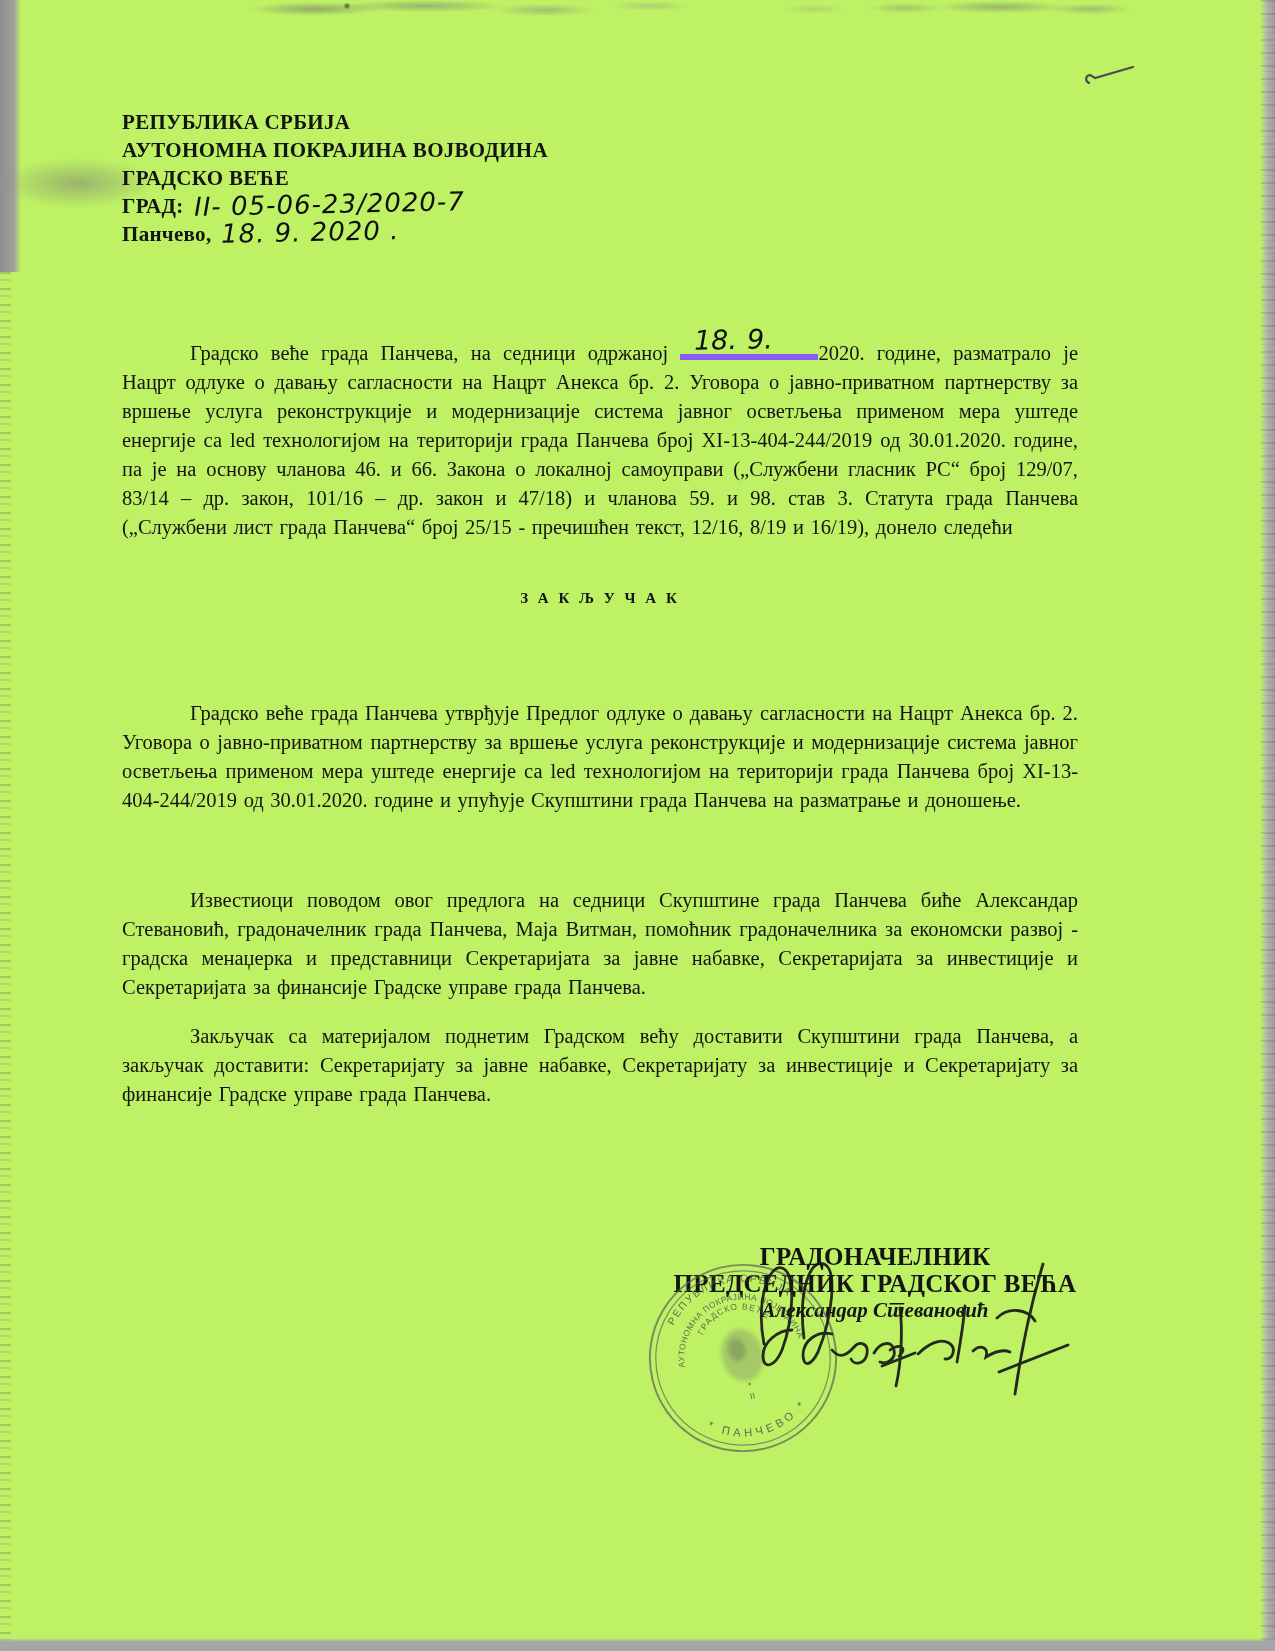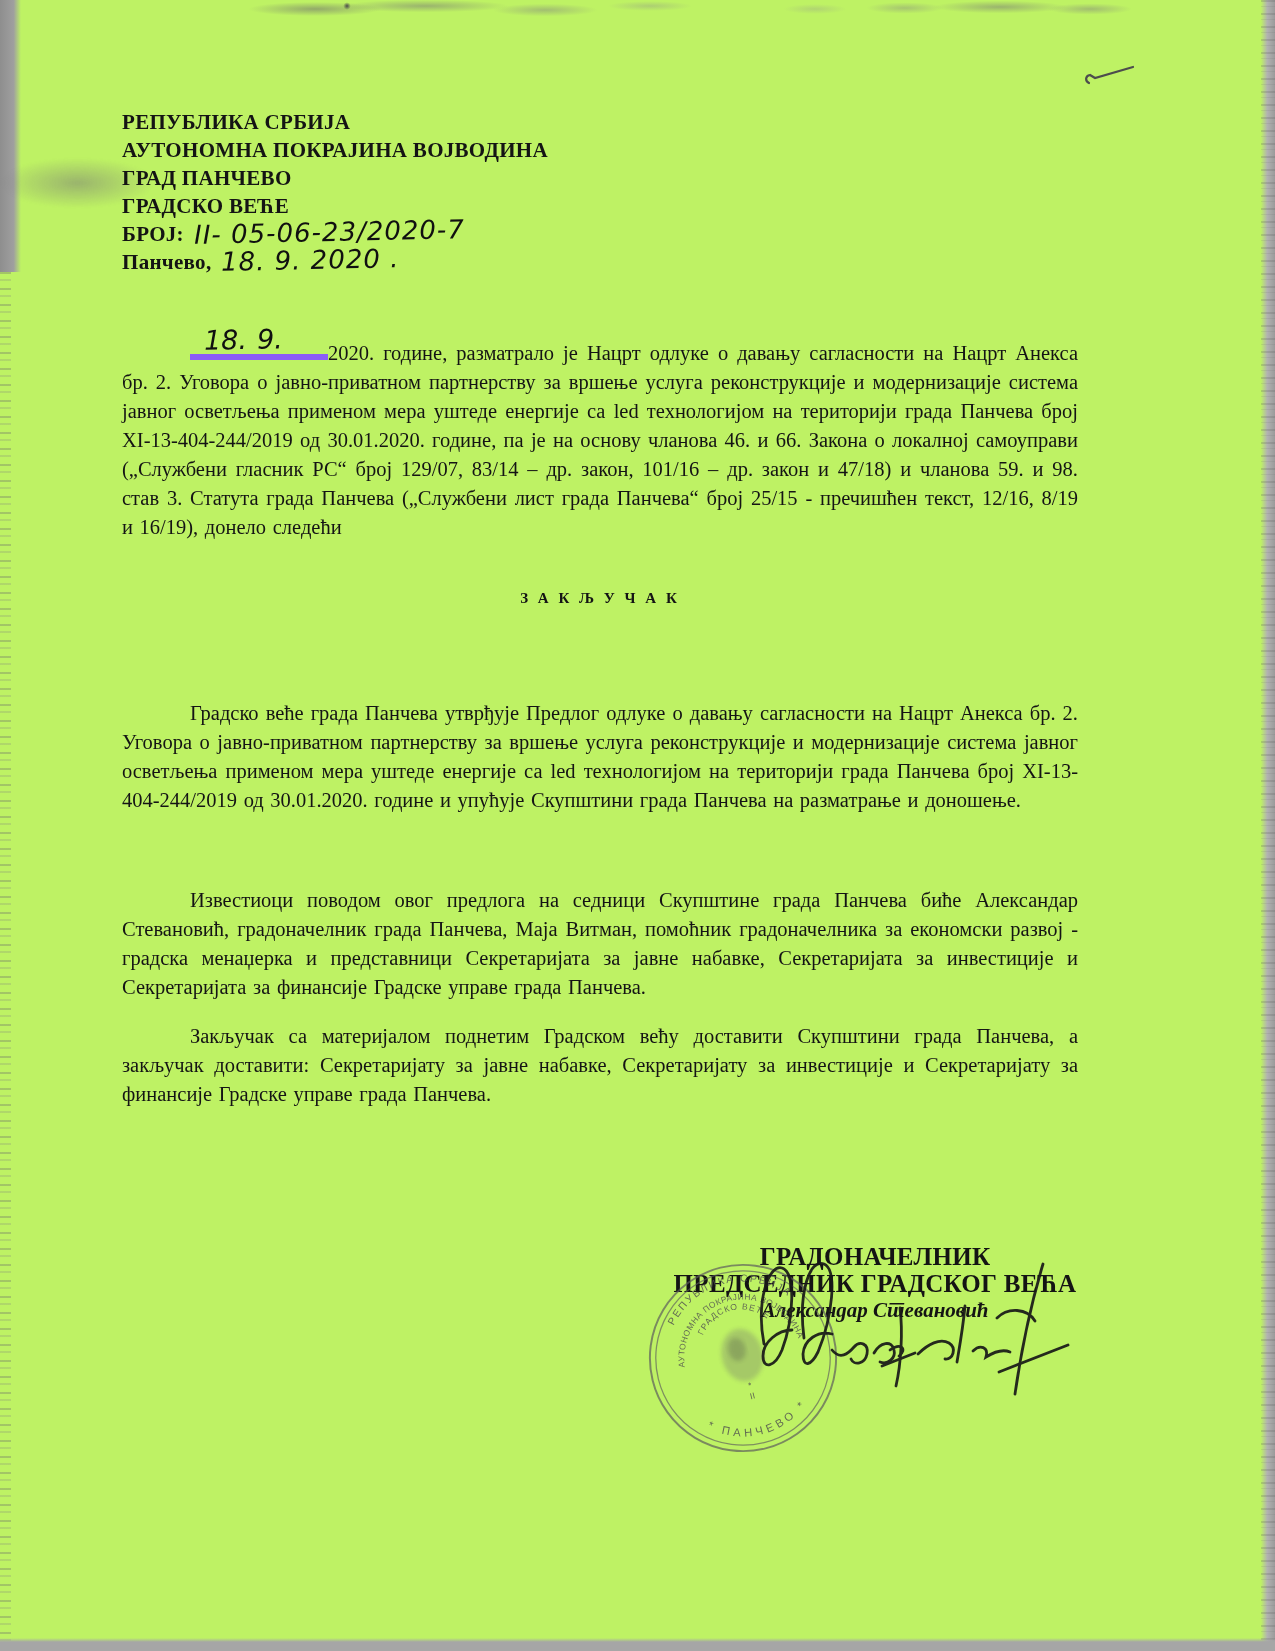--- a/index.html
+++ b/index.html
@@ -68,27 +68,26 @@
   <div class="edge-bottom"></div>
   <div class="smudge"></div>
 
   <svg class="pen-mark" viewBox="0 0 58 32">
     <path d="M7,23 C3,21 3,16 8,15 L13,18 L51,7" fill="none" stroke="#4d4d4d" stroke-width="2.2" stroke-linecap="round"></path>
   </svg>
 
   <div class="header">
     <div class="h-line">РЕПУБЛИКА СРБИЈА</div>
     <div class="h-line">АУТОНОМНА ПОКРАЈИНА ВОЈВОДИНА</div>
-    <div class="h-line">ГРАД ПАНЧЕВО</div>
     <div class="h-line">ГРАДСКО ВЕЋЕ</div>
-    <div class="h-line"><span>БРОЈ:</span><span class="hw">II- 05-06-23/2020-7</span></div>
+    <div class="h-line"><span>ГРАД:</span><span class="hw">II- 05-06-23/2020-7</span></div>
     <div class="h-line"><span>Панчево,</span><span class="hw">18. 9. 2020 .</span></div>
   </div>
 
-  <p class="para p1">
+  <p class="para p1"><span>Градско веће града Панчева, на седници одржаној</span>
     <span class="fill-in"><span class="hw">18. 9.</span></span><span>2020. године, разматрало је Нацрт одлуке о давању сагласности на Нацрт Анекса бр. 2. Уговора о јавно-приватном партнерству за вршење услуга реконструкције и модернизације система јавног осветљења применом мера уштеде енергије са led технологијом на територији града Панчева број XI-13-404-244/2019 од 30.01.2020. године, па је на основу чланова 46. и 66. Закона о локалној самоуправи („Службени гласник РС“ број 129/07, 83/14 – др. закон, 101/16 – др. закон и 47/18) и чланова 59. и 98. став 3. Статута града Панчева („Службени лист града Панчева“ број 25/15 - пречишћен текст, 12/16, 8/19 и 16/19), донело следећи</span></p>
 
   <h2 class="heading">З А К Љ У Ч А К</h2>
 
   <p class="para p2">Градско веће града Панчева утврђује Предлог одлуке о давању сагласности на Нацрт Анекса бр. 2. Уговора о јавно-приватном партнерству за вршење услуга реконструкције и модернизације система јавног осветљења применом мера уштеде енергије са led технологијом на територији града Панчева број XI-13-404-244/2019 од 30.01.2020. године и упућује Скупштини града Панчева на разматрање и доношење.</p>
   <p class="para p4">Закључак са материјалом поднетим Градском већу доставити Скупштини града Панчева, а закључак доставити: Секретаријату за јавне набавке, Секретаријату за инвестиције и Секретаријату за финансије Градске управе града Панчева.</p>
   <p class="para p3">Известиоци поводом овог предлога на седници Скупштине града Панчева биће Александар Стевановић, градоначелник града Панчева, Маја Витман, помоћник градоначелника за економски развој - градска менаџерка и представници Секретаријата за јавне набавке, Секретаријата за инвестиције и Секретаријата за финансије Градске управе града Панчева.</p>
 
   <div class="sig">
     <div class="sig-title">ГРАДОНАЧЕЛНИК</div>

